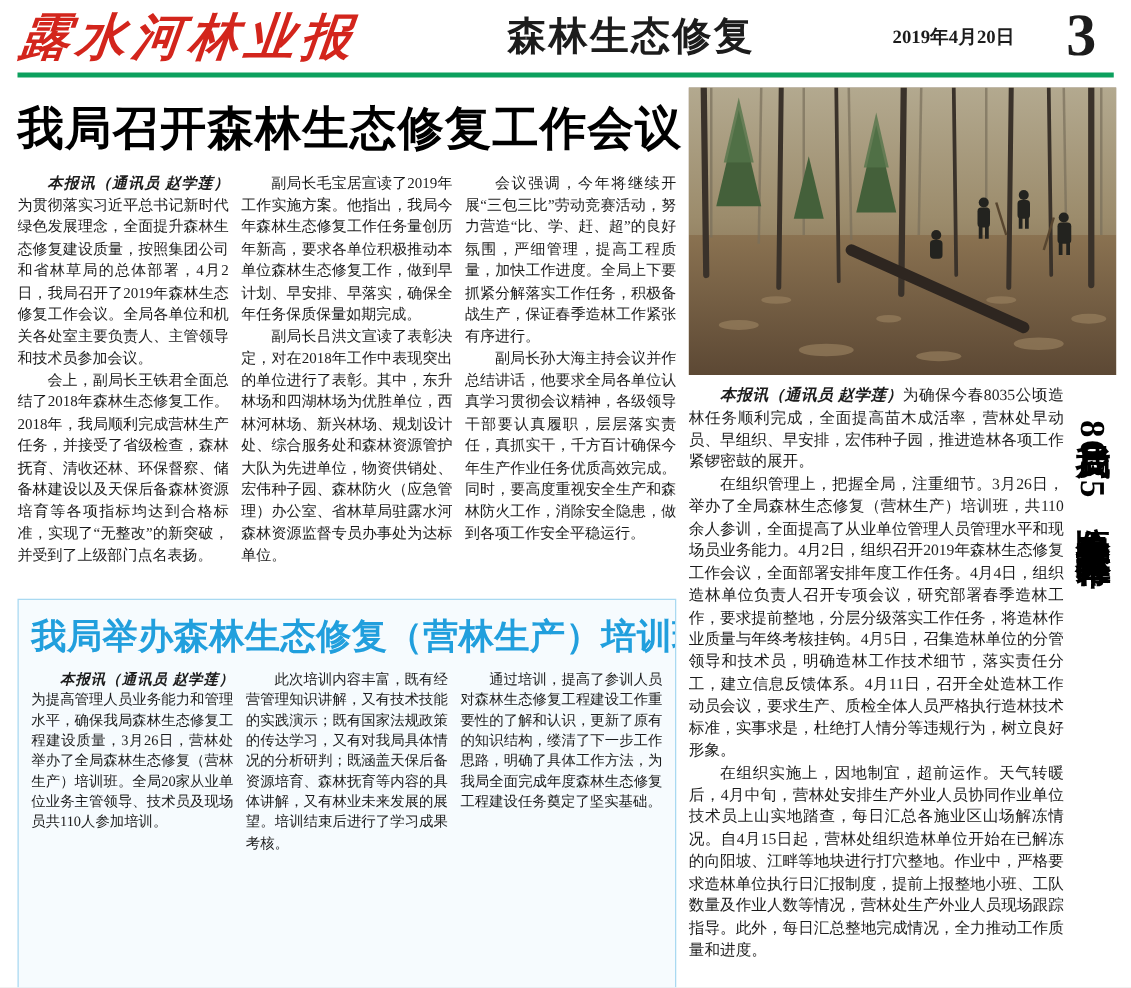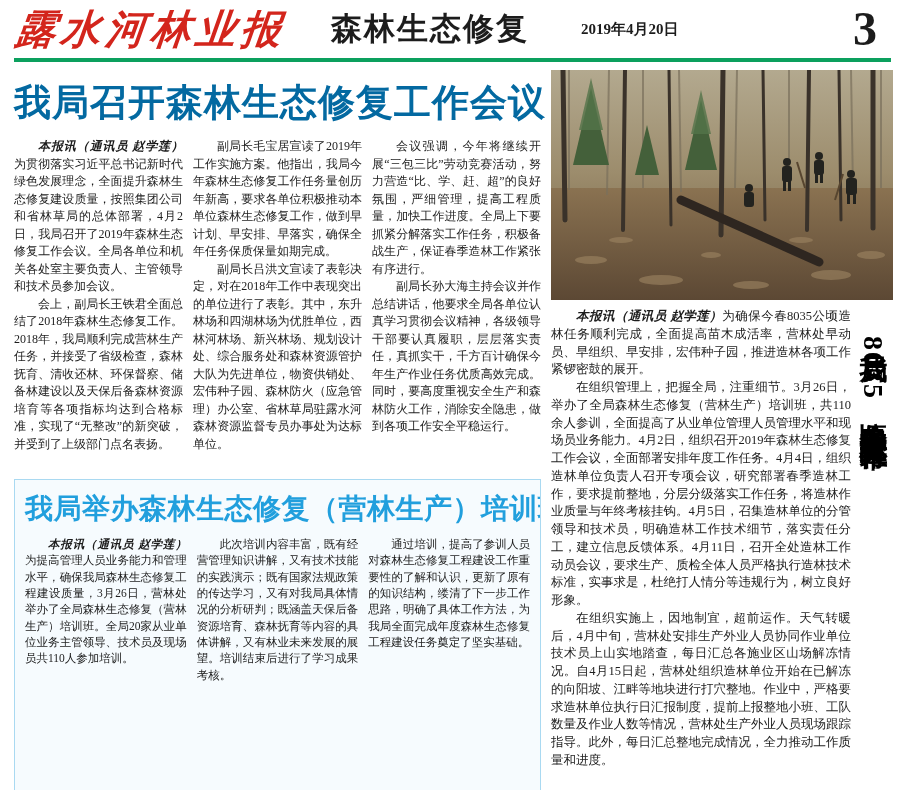--- a/index.html
+++ b/index.html
@@ -12,35 +12,35 @@
   }
   
   #header { display:flex; align-items:center; height:58px; padding:0 16px; }
   .masthead {
     color:#d3251c; font-weight:bold; font-style:italic;
     font-size:40px; letter-spacing:5px; white-space:nowrap;
     transform:skewX(-6deg); font-family:"Liberation Serif",serif;
   }
   .section-title {
     font-size:31px; font-weight:bold; letter-spacing:2px;
-    margin-left:45px; white-space:nowrap;
+    margin-left:120px; white-space:nowrap;
     font-family:Liberation Serif, serif;
   }
-  .issue-date { font-size:15px; font-weight:bold; margin-left:52px; white-space:nowrap; }
+  .issue-date { font-size:15px; font-weight:bold; margin-left:110px; white-space:nowrap; }
   .page-number { font-size:48px; font-weight:bold; margin-left:auto; margin-right:12px; line-height:1; }
   .rule-green { height:4px; background:#0ca05e; margin:0 14px; }
 
   
   #content { display:flex; padding:8px 14px 0 14px; gap:10px; }
   #left-region  { width:527px; }
   #right-region { width:350px; display:flex; flex-direction:column; }
 
   
   .a1-title {
-    color:#0369a1; font-weight:900; font-size:37px; letter-spacing:1px;
+    color:#000000; font-weight:900; font-size:37px; letter-spacing:1px;
     text-align:center; margin:8px 0 10px 0; white-space:nowrap;
     font-family:Liberation Sans, sans-serif;
   }
   .a1-body {
     column-count:3; column-gap:10px;
     font-size:12px; line-height:1.46; text-align:justify;
     height:333px; overflow:hidden;
   }
   p.para { text-indent:2em; }
   .byline { font-style:italic; font-weight:bold; }

